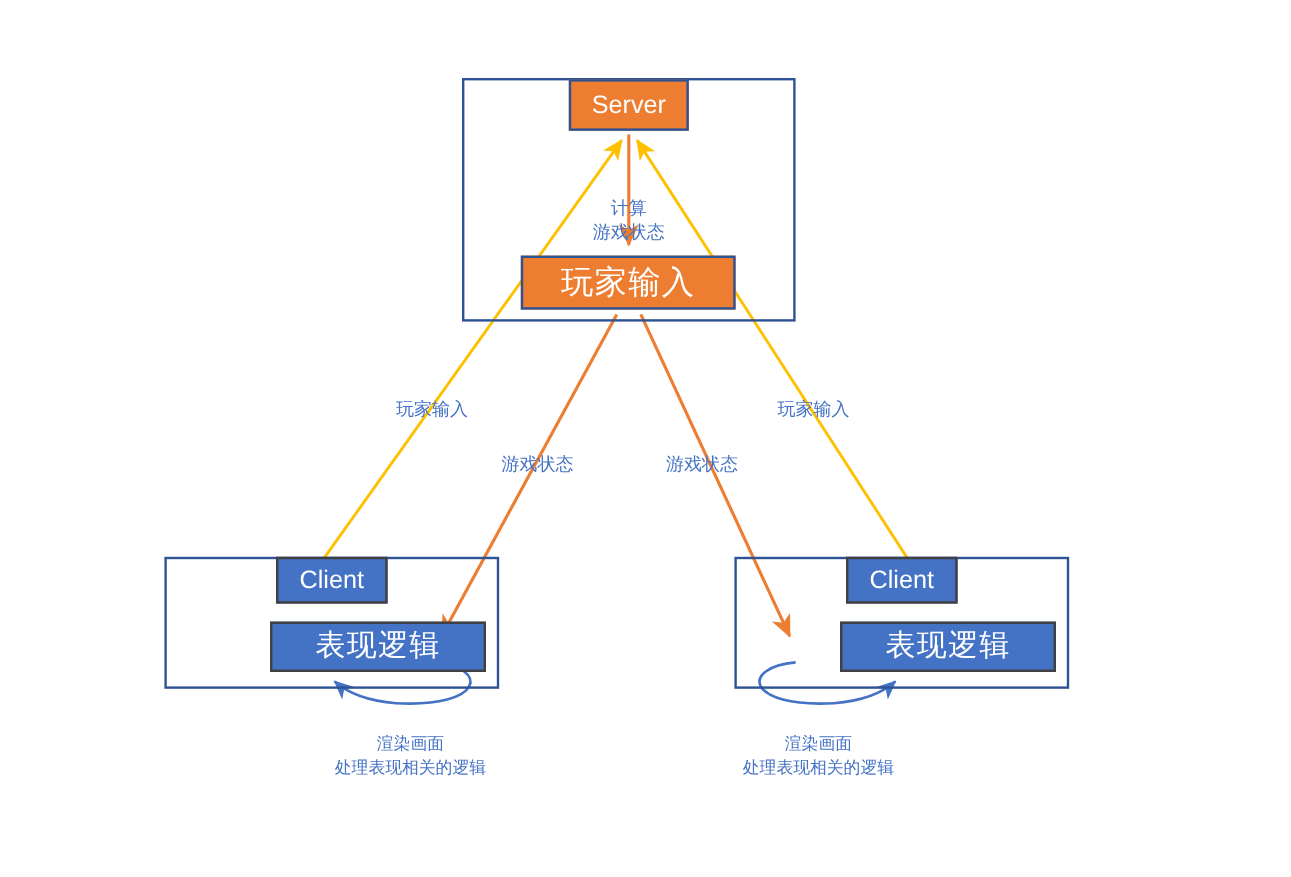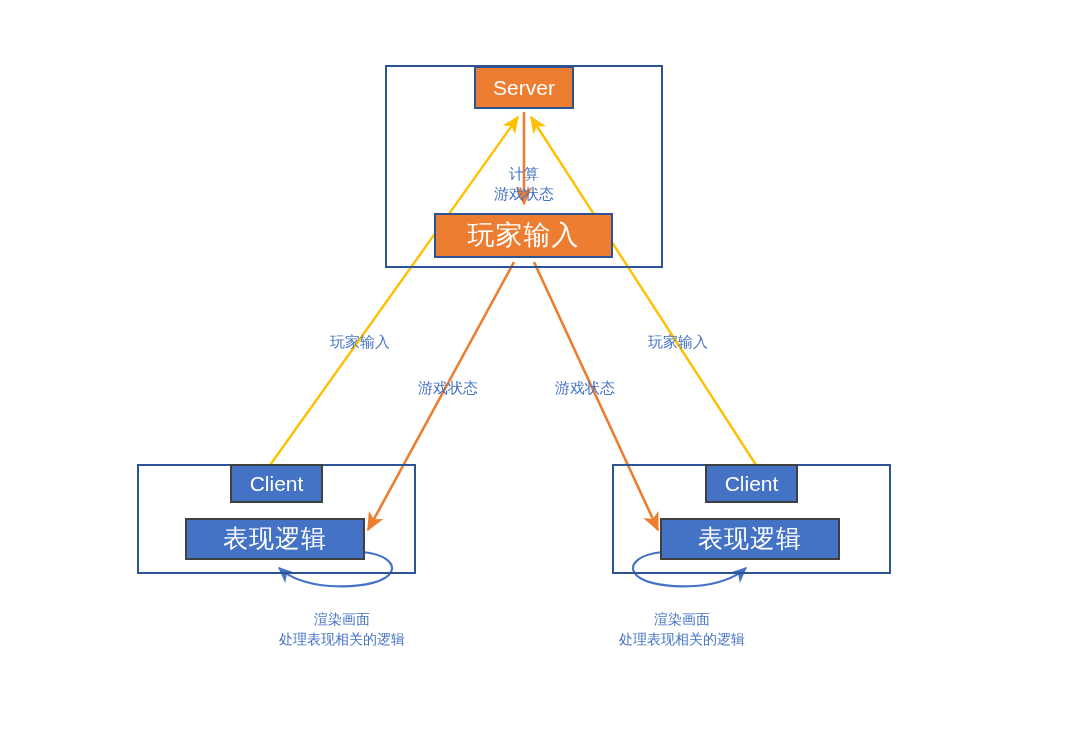--- a/index.html
+++ b/index.html
@@ -64,21 +64,21 @@
     position: absolute;
     color: #4472C4;
     font-size: 14px;
     line-height: 1.45;
     text-align: center;
     white-space: nowrap;
   }
   .t-server   { font-size: 21px; }
   .t-client   { font-size: 21px; }
   .t-gamelogic{ font-size: 27px; letter-spacing: 1px; }
-  .t-viewlogic{ font-size: 25px; letter-spacing: 1px; }
+  .t-viewlogic{ font-size: 25px; letter-spacing: 1px; margin-left: 40px; }
 </style>
 </head>
 <body>
 
 <div id="canvas">
 
   <svg class="layer" viewBox="0 0 1076 731">
     <defs>
       <marker id="ah-yellow" markerWidth="9" markerHeight="9" refX="6.6" refY="3.2" orient="auto" markerUnits="strokeWidth">
         <path d="M0,0 L7.2,3.2 L0,6.4 L1.9,3.2 z" fill="#FFC000"></path>

